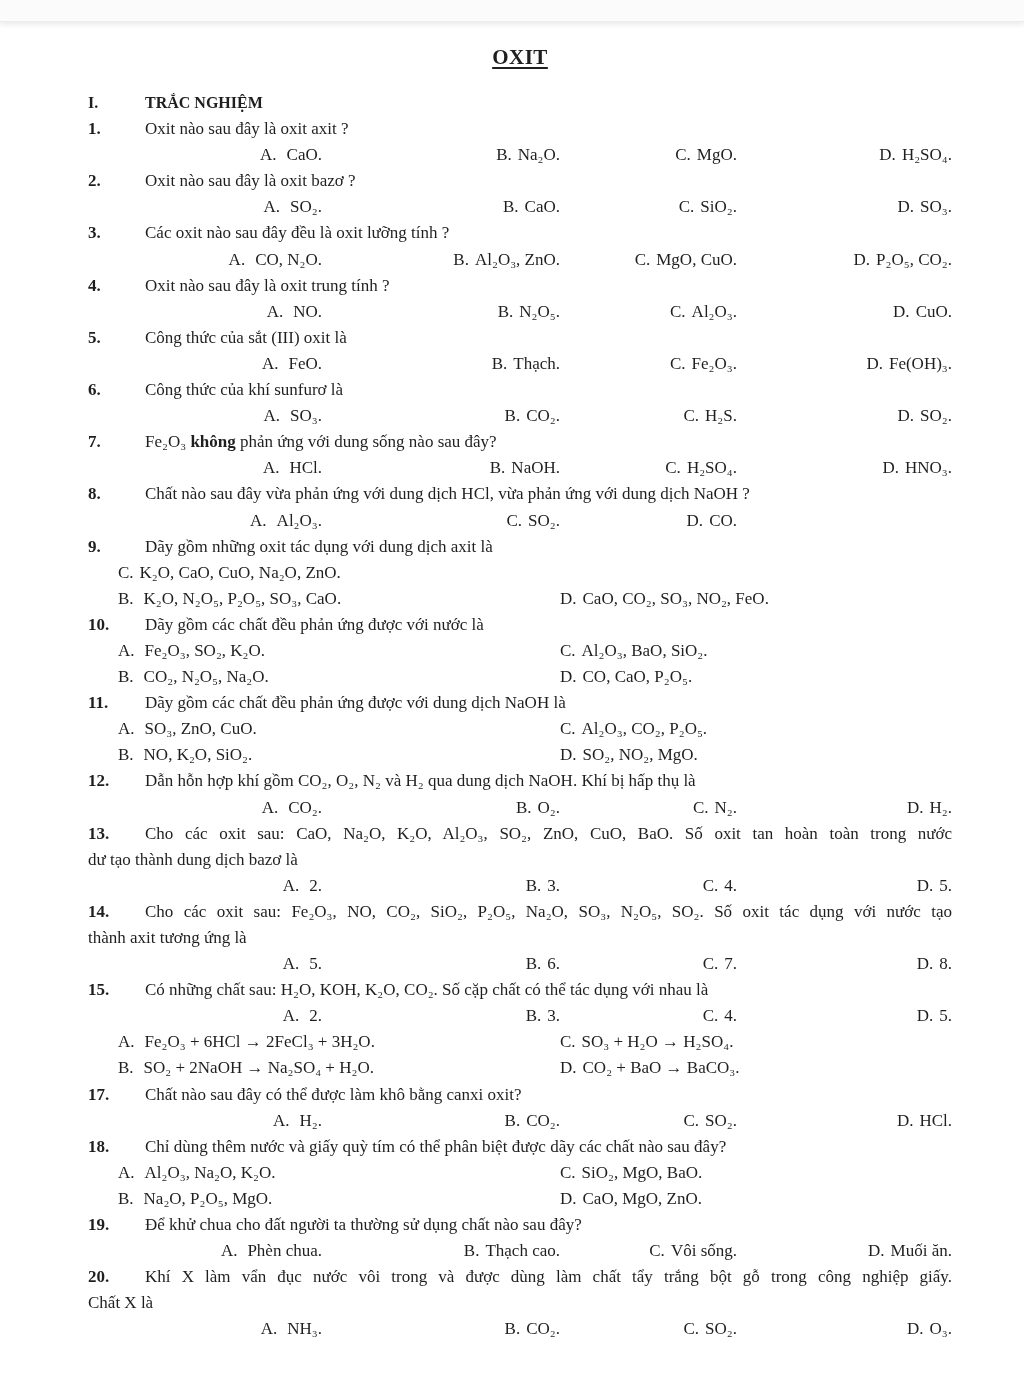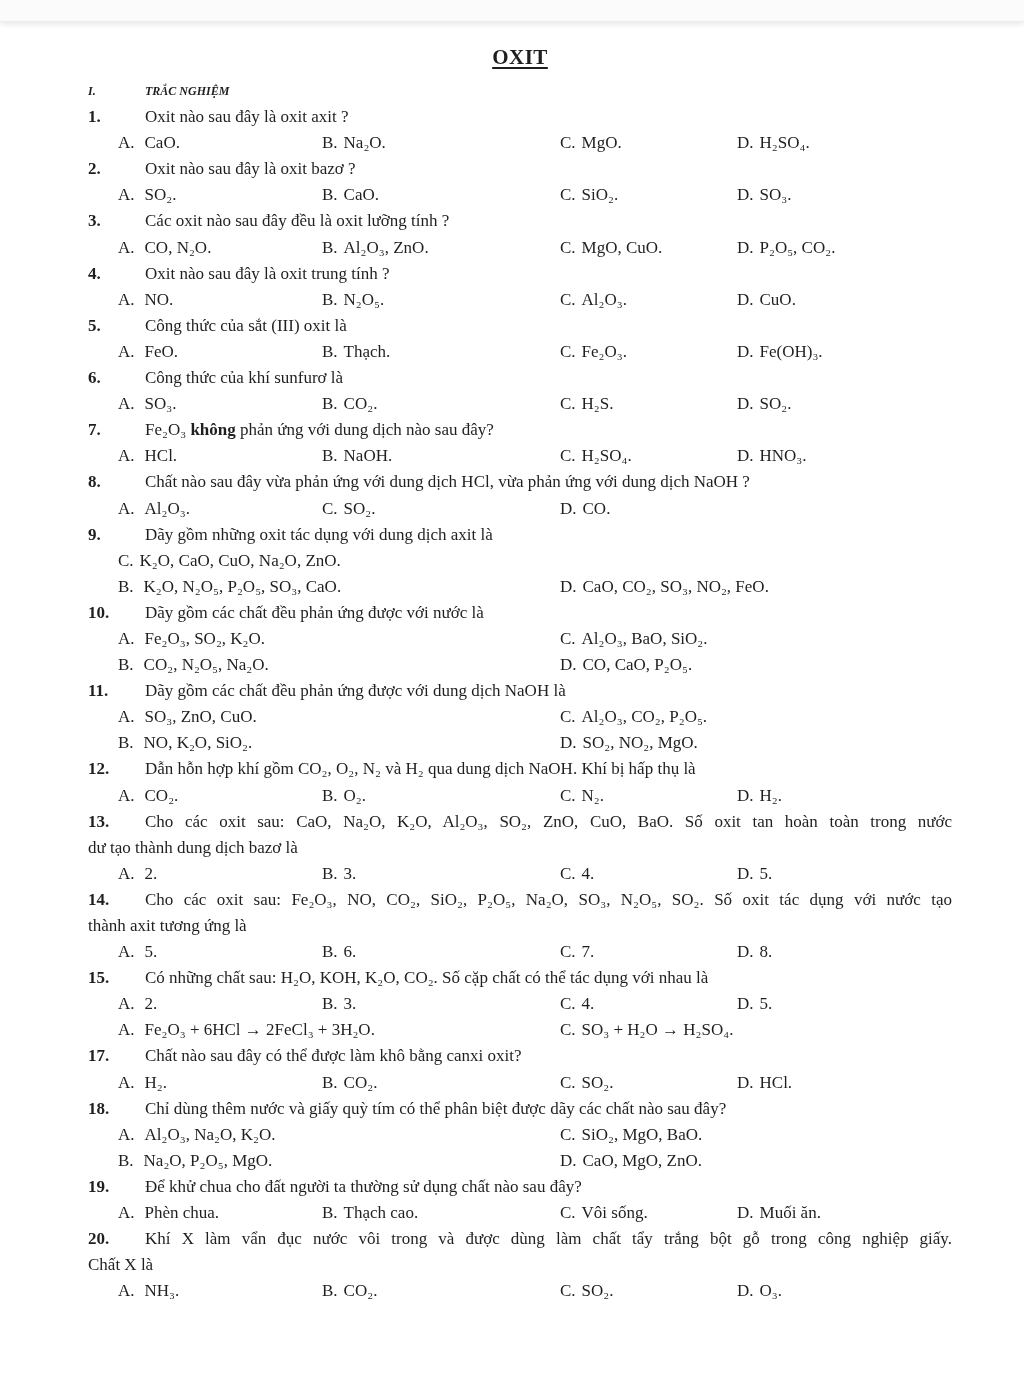--- a/index.html
+++ b/index.html
@@ -20,38 +20,38 @@
   }
   .content {
     position: absolute;
     left: 88px; top: 44px;
     width: 864px;
     font-size: 17px;
     line-height: 26.1px;
   }
   .doc-title {
     text-align: center;
-    margin: 0 0 7px 0;
+    margin: 0 0 19px 0;
     font-size: 21px;
     font-weight: bold;
     line-height: 27px;
   }
   .doc-title .title-text {
     text-decoration: underline;
     text-decoration-thickness: 2px;
     text-underline-offset: 3px;
     letter-spacing: 0.5px;
   }
-  .section-line { font-weight: bold; font-size: 12px; font-style: italic; }
+  .section-line { font-weight: bold; font-size: 16px; }
   .sec-num, .q-num { display: inline-block; width: 57px; font-weight: bold; }
   .q-line { text-align: left; }
   .q-line.jfull { text-align: justify; text-align-last: justify; }
   .bold { font-weight: bold; }
   .opt-row { display: grid; padding-left: 30px; }
-  .cols4 { grid-template-columns: 204px 238px 177px 1fr; }
+  .cols4 { grid-template-columns: 204px 238px 177px 1fr; text-align: right; }
   .cols2 { grid-template-columns: 442px 1fr; }
   .opt { white-space: nowrap; }
   .opt-label { margin-right: 6px; }
   .opt.first-col .opt-label { margin-right: 10px; }
 </style>
 </head>
 <body>
 
 <div class="top-shade"></div>
 
@@ -111,21 +111,21 @@
       <div class="question">
         <div class="q-line"><span class="q-num">6.</span><span>Công thức của khí sunfurơ là</span></div>
         <div class="opt-row cols4">
           <span class="opt first-col"><span class="opt-label">A.</span><span class="opt-text">SO₃.</span></span>
           <span class="opt"><span class="opt-label">B.</span><span class="opt-text">CO₂.</span></span>
           <span class="opt"><span class="opt-label">C.</span><span class="opt-text">H₂S.</span></span>
           <span class="opt"><span class="opt-label">D.</span><span class="opt-text">SO₂.</span></span>
         </div>
       </div>
       <div class="question">
-        <div class="q-line"><span class="q-num">7.</span><span>Fe₂O₃ </span><span class="bold">không</span><span> phản ứng với dung dịch nào sau đây?</span></div>
+        <div class="q-line"><span class="q-num">7.</span><span>Fe₂O₃ </span><span class="bold">không</span><span> phản ứng với dung sống nào sau đây?</span></div>
         <div class="opt-row cols4">
           <span class="opt first-col"><span class="opt-label">A.</span><span class="opt-text">HCl.</span></span>
           <span class="opt"><span class="opt-label">B.</span><span class="opt-text">NaOH.</span></span>
           <span class="opt"><span class="opt-label">C.</span><span class="opt-text">H₂SO₄.</span></span>
           <span class="opt"><span class="opt-label">D.</span><span class="opt-text">HNO₃.</span></span>
         </div>
       </div>
       <div class="question">
         <div class="q-line"><span class="q-num">8.</span><span>Chất nào sau đây vừa phản ứng với dung dịch HCl, vừa phản ứng với dung dịch NaOH ?</span></div>
         <div class="opt-row cols4">
@@ -202,20 +202,24 @@
           <span class="opt"><span class="opt-label">B.</span><span class="opt-text">3.</span></span>
           <span class="opt"><span class="opt-label">C.</span><span class="opt-text">4.</span></span>
           <span class="opt"><span class="opt-label">D.</span><span class="opt-text">5.</span></span>
         </div>
       </div>
       <div class="question">
         <div class="opt-row cols2">
           <span class="opt first-col"><span class="opt-label">A.</span><span class="opt-text">Fe₂O₃ + 6HCl → 2FeCl₃ + 3H₂O.</span></span>
           <span class="opt"><span class="opt-label">C.</span><span class="opt-text">SO₃ + H₂O → H₂SO₄.</span></span>
         </div>
+        <div class="opt-row cols2">
+          <span class="opt first-col"><span class="opt-label">B.</span><span class="opt-text">SO₂ + 2NaOH → Na₂SO₄ + H₂O.</span></span>
+          <span class="opt"><span class="opt-label">D.</span><span class="opt-text">CO₂ + BaO → BaCO₃.</span></span>
+        </div>
       </div>
       <div class="question">
         <div class="q-line"><span class="q-num">17.</span><span>Chất nào sau đây có thể được làm khô bằng canxi oxit?</span></div>
         <div class="opt-row cols4">
           <span class="opt first-col"><span class="opt-label">A.</span><span class="opt-text">H₂.</span></span>
           <span class="opt"><span class="opt-label">B.</span><span class="opt-text">CO₂.</span></span>
           <span class="opt"><span class="opt-label">C.</span><span class="opt-text">SO₂.</span></span>
           <span class="opt"><span class="opt-label">D.</span><span class="opt-text">HCl.</span></span>
         </div>
       </div>

